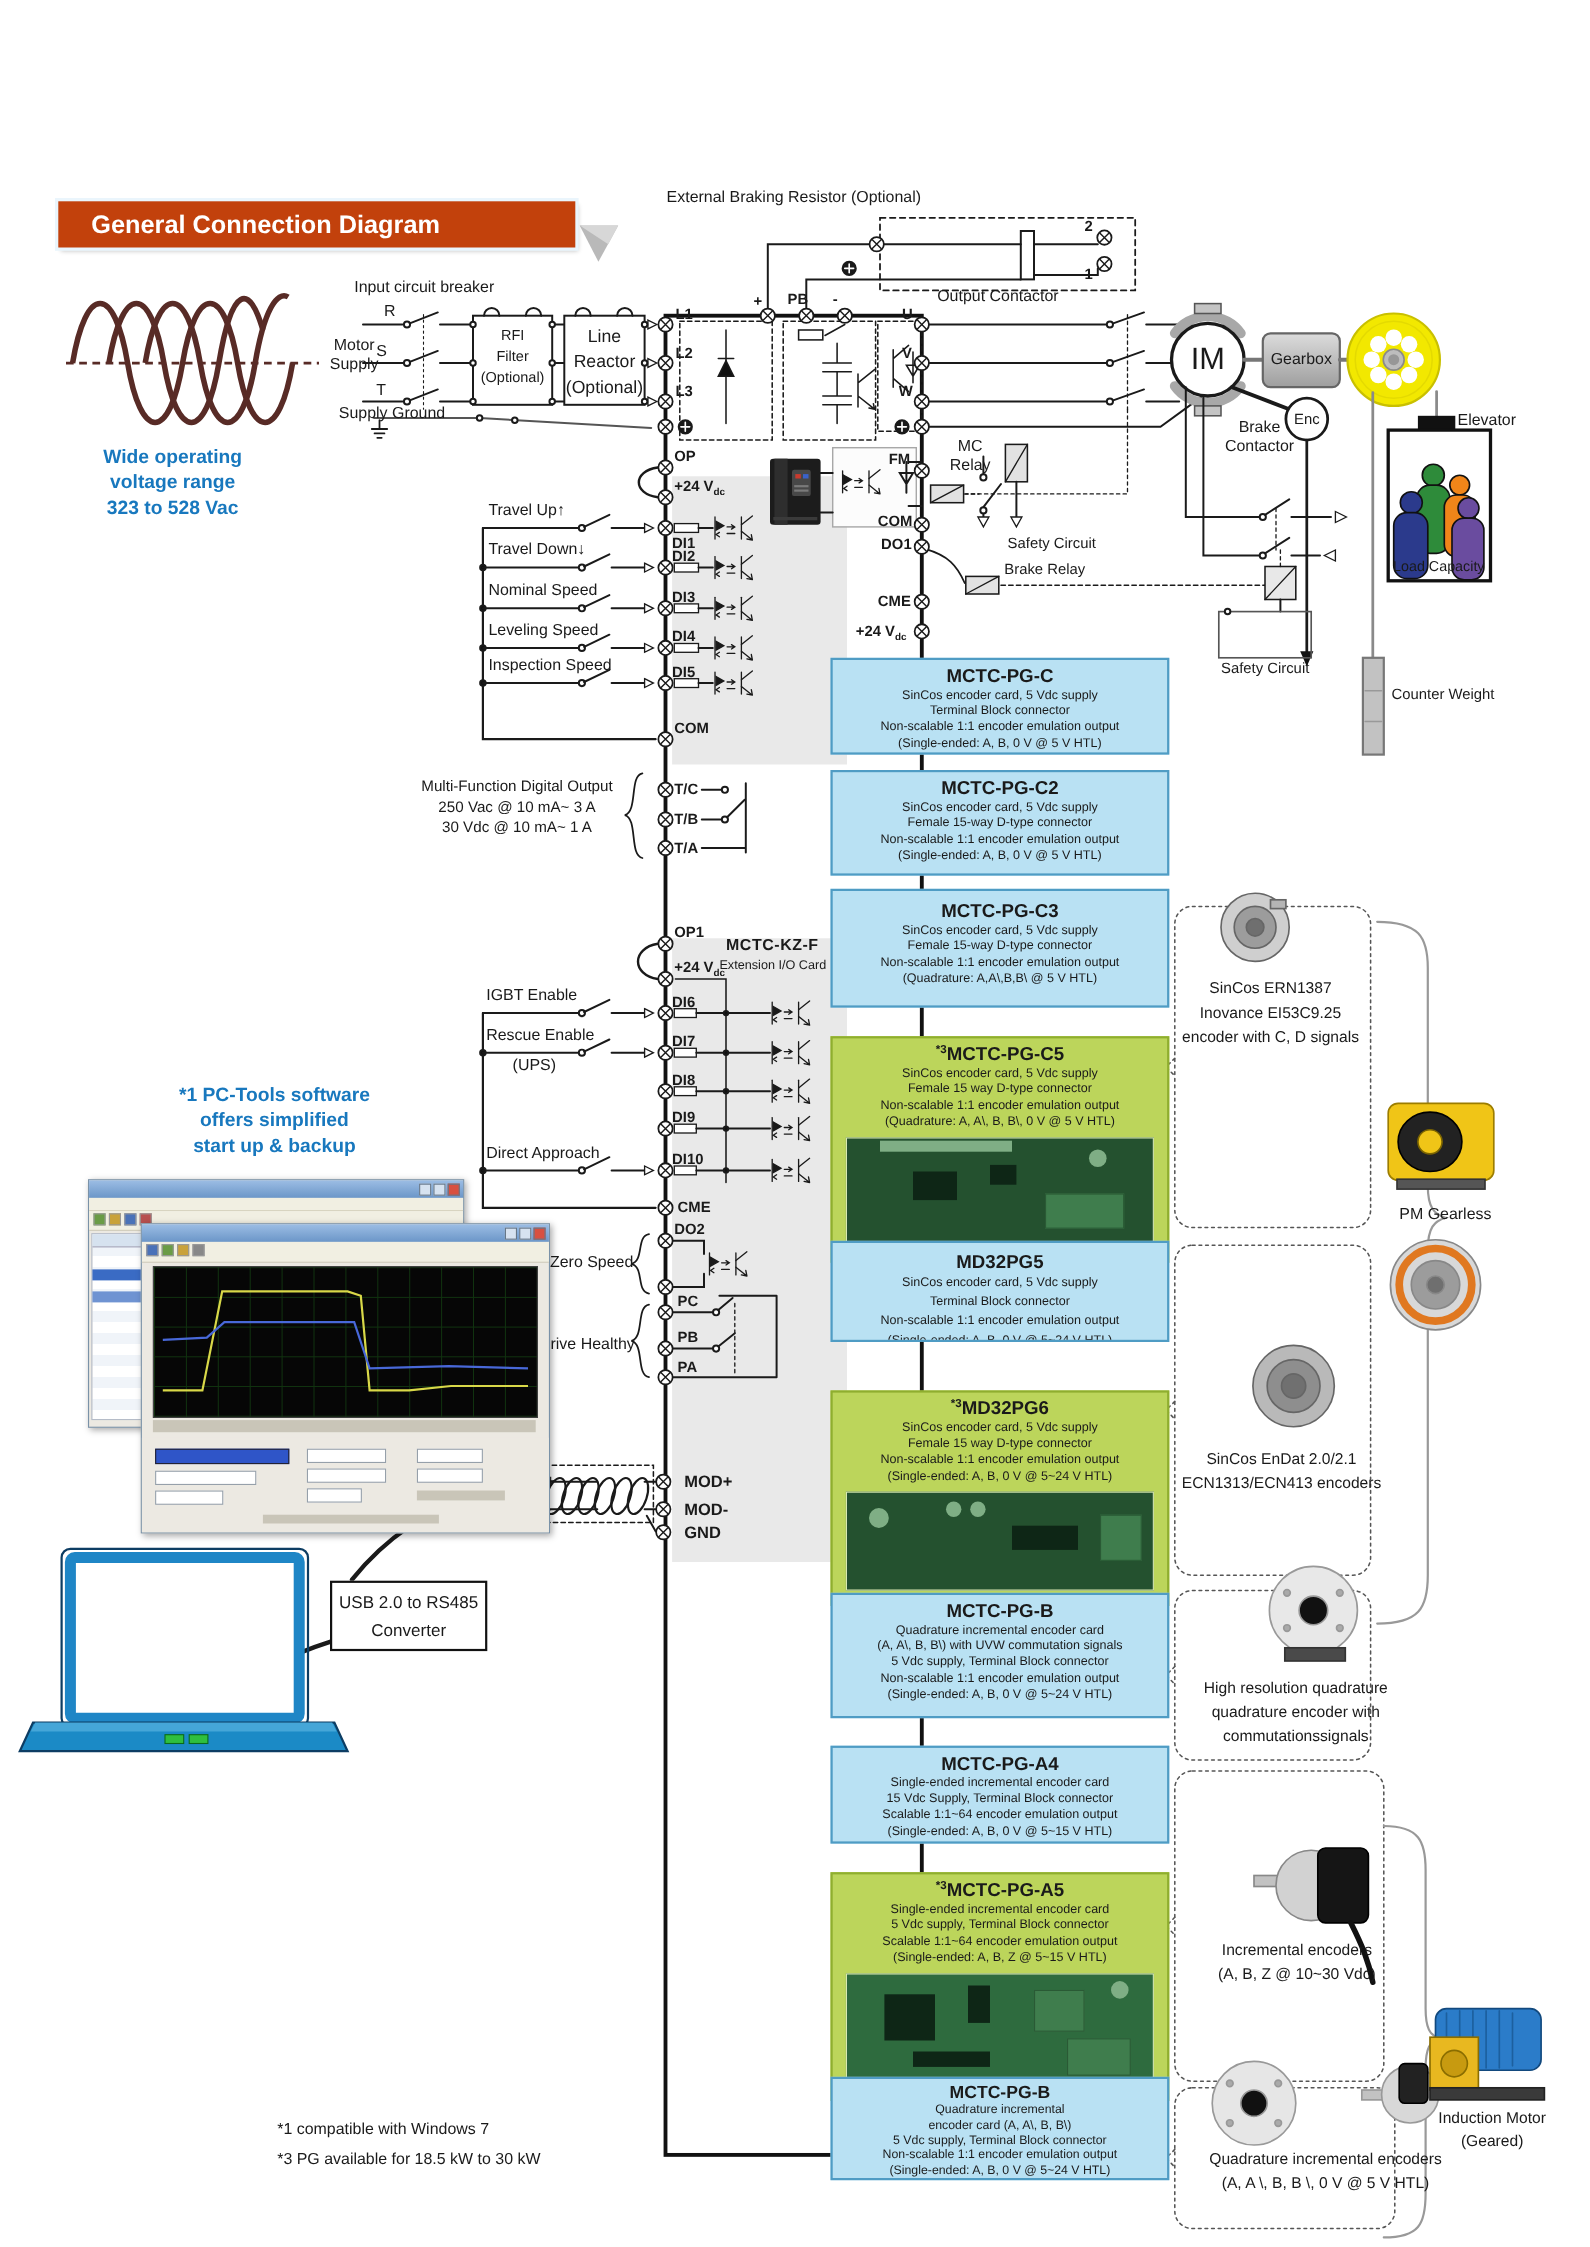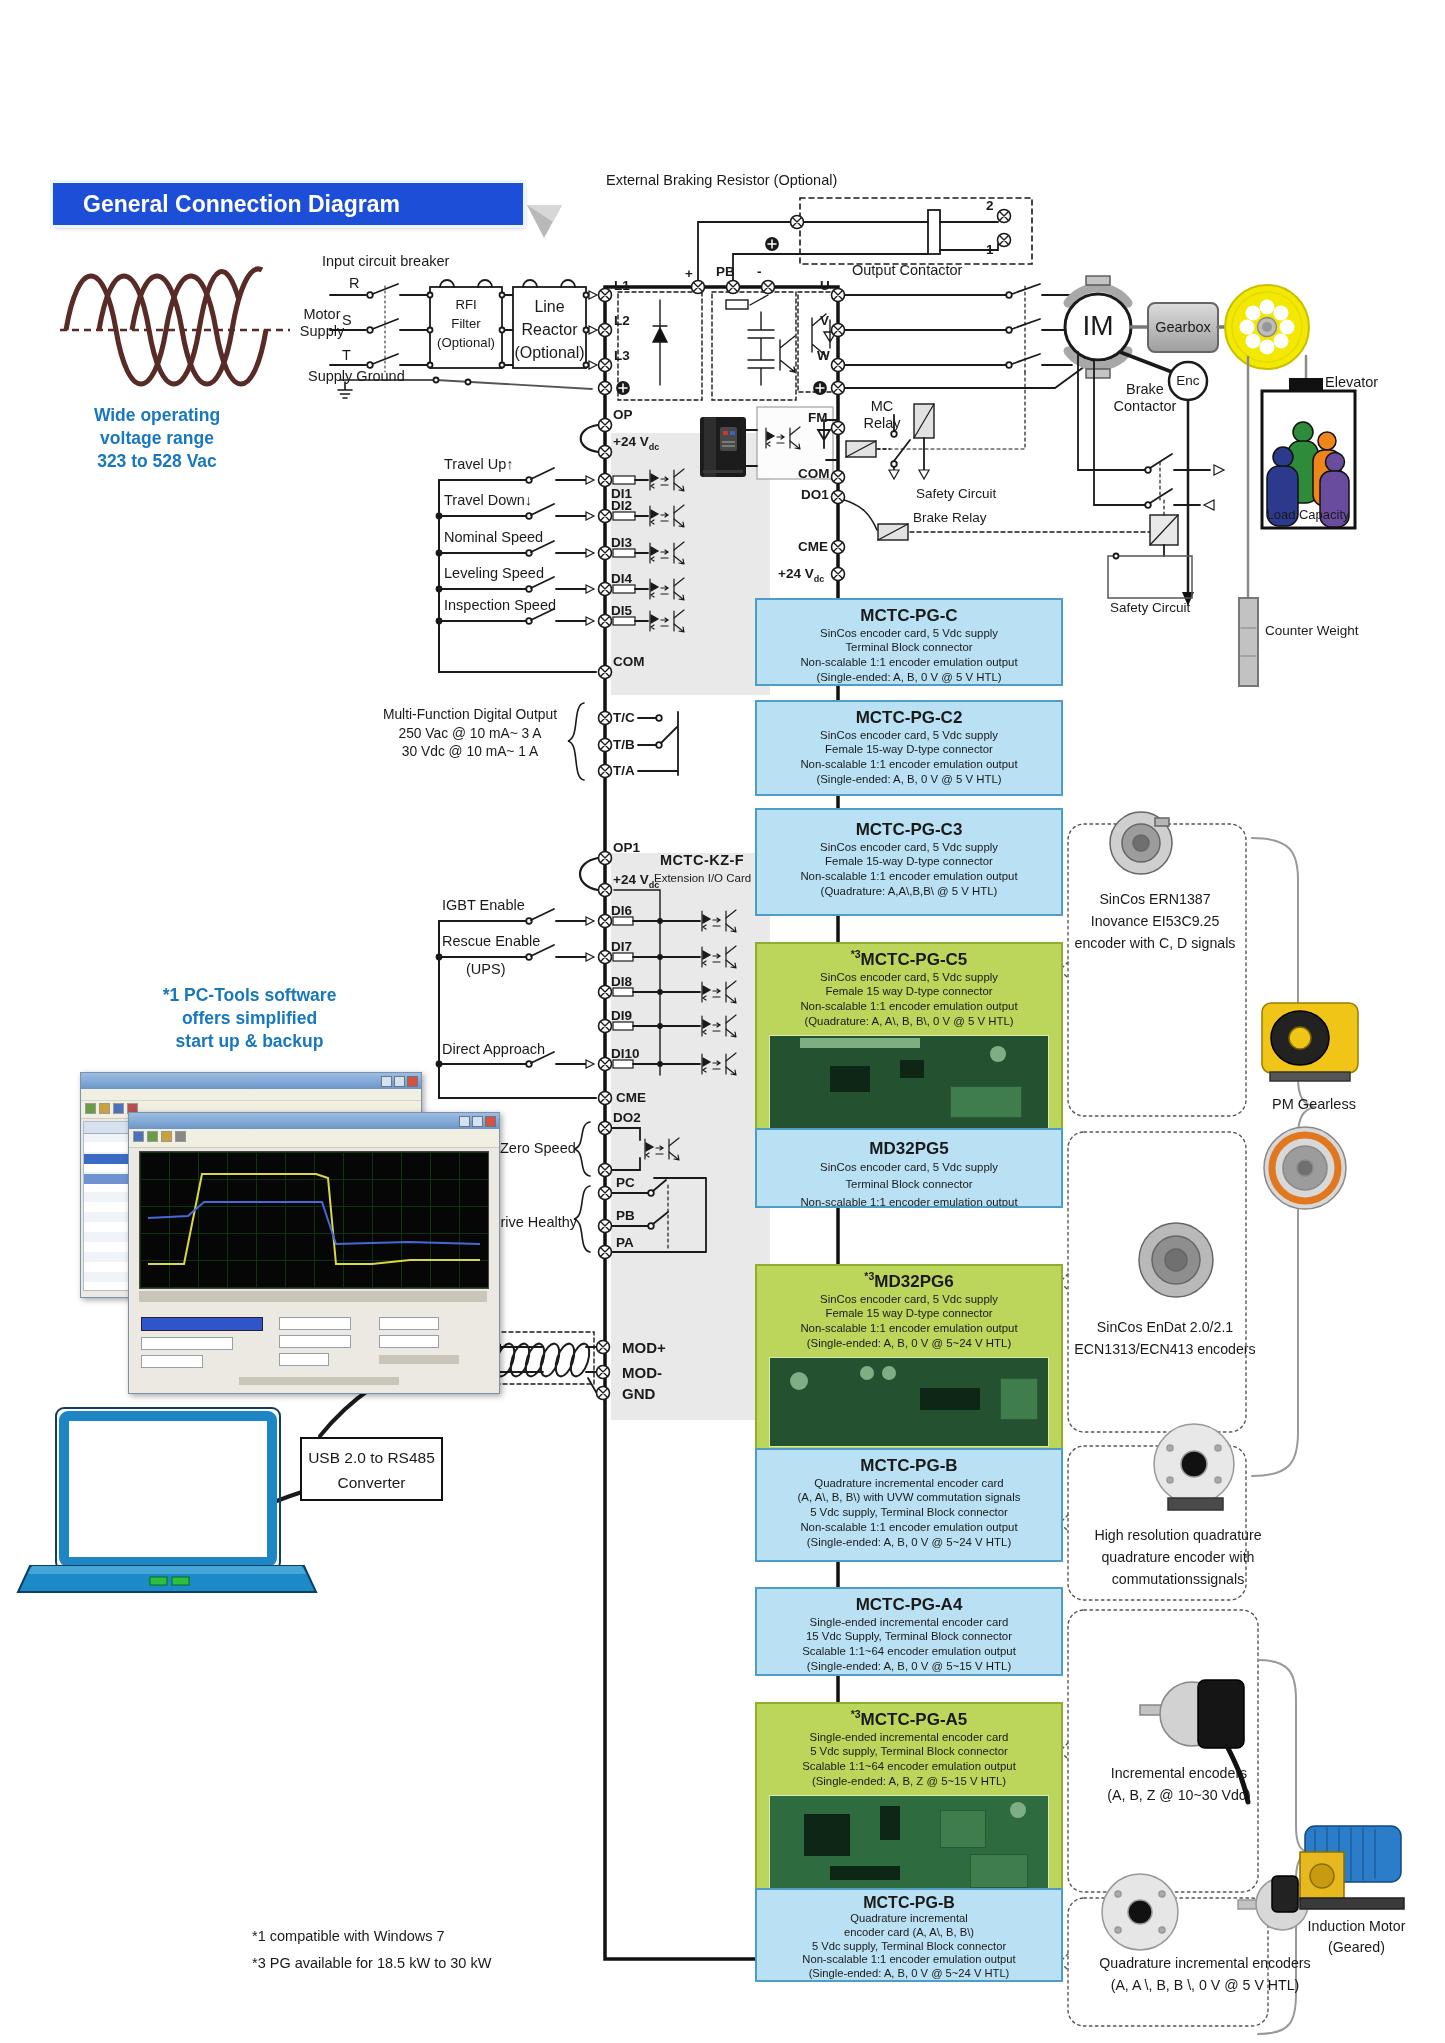--- a/index.html
+++ b/index.html
@@ -4,21 +4,21 @@
 <style>
   html,body{margin:0;padding:0;background:#fff;}
   #page{position:relative;width:1445px;height:2043px;background:#fff;overflow:hidden;
         font-family:"Liberation Sans",sans-serif;color:#1a1a1a;}
   svg.layer{position:absolute;left:0;top:0;z-index:1;}
   .lb{position:absolute;white-space:nowrap;z-index:5;line-height:1.15;}
   .pin{font-size:13.5px;font-weight:700;}
   .nt{font-size:14.5px;}
   .ctr{text-align:center;white-space:normal;}
   .bb{color:#1878be;font-weight:700;font-size:17.5px;line-height:1.3;}
-  .banner{position:absolute;left:53px;top:183px;width:470px;height:42px;background:#1d4ed8;
+  .banner{position:absolute;left:53px;top:183px;width:470px;height:42px;background:#c2410c;
           z-index:5;box-shadow:0 0 0 3px #eaf5fc,2px 3px 4px rgba(0,0,0,.25);}
   .banner span{display:block;color:#fff;font-size:23px;font-weight:700;line-height:42px;padding-left:30px;}
   .card{position:absolute;left:755px;width:308px;border:2px solid #4f9cc4;background:#b9e1f3;
         text-align:center;z-index:4;box-sizing:border-box;overflow:hidden;}
   .card.green{border-color:#8fae2f;background:#bcd55b;margin-top:24px;}
   .card .t{font-size:17px;font-weight:700;margin-top:4px;}
   .card .t sup{font-size:10.5px;vertical-align:super;}
   .card .ln{font-size:11.4px;line-height:1.3;}
   .pcb{position:relative;margin:6px 12px;background:#24512f;border:1px solid #d9e9b2;height:96px;overflow:hidden;}
   .pcb .chip{position:absolute;background:#0e2616;}
@@ -714,21 +714,21 @@
   <div class="ln">Non-scalable 1:1 encoder emulation output</div>
       <div class="ln">(Quadrature: A, A\, B, B\, 0 V @ 5 V HTL)</div>
   <div class="pcb">
     <div class="pad" style="left:30px;top:2px;width:120px;height:10px;"></div>
     <div class="chip" style="left:60px;top:30px;width:40px;height:26px;"></div>
     <div class="chip" style="left:130px;top:24px;width:24px;height:18px;"></div>
     <div class="pad" style="left:220px;top:10px;width:16px;height:16px;border-radius:50%;"></div>
     <div class="tb" style="left:180px;top:50px;width:70px;height:30px;"></div>
   </div>
 </div>
-<div class="card" style="top:1128px;height:80px;">
+<div class="card" style="top:1128px;height:92px;">
   <div class="t" style="margin-top:7px;"><sup></sup><span>MD32PG5</span></div>
   <div class="ln" style="line-height:1.55;">SinCos encoder card, 5 Vdc supply</div>
       <div class="ln" style="line-height:1.55;">Terminal Block connector</div>
   <div class="ln" style="line-height:1.55;">Non-scalable 1:1 encoder emulation output</div>
       <div class="ln" style="line-height:1.55;">(Single-ended: A, B, 0 V @ 5~24 V HTL)</div>
 </div>
 <div class="card green" style="top:1240px;height:196px;">
   <div class="t"><sup>*3</sup><span>MD32PG6</span></div>
   <div class="ln">SinCos encoder card, 5 Vdc supply</div>
       <div class="ln">Female 15 way D-type connector</div>

